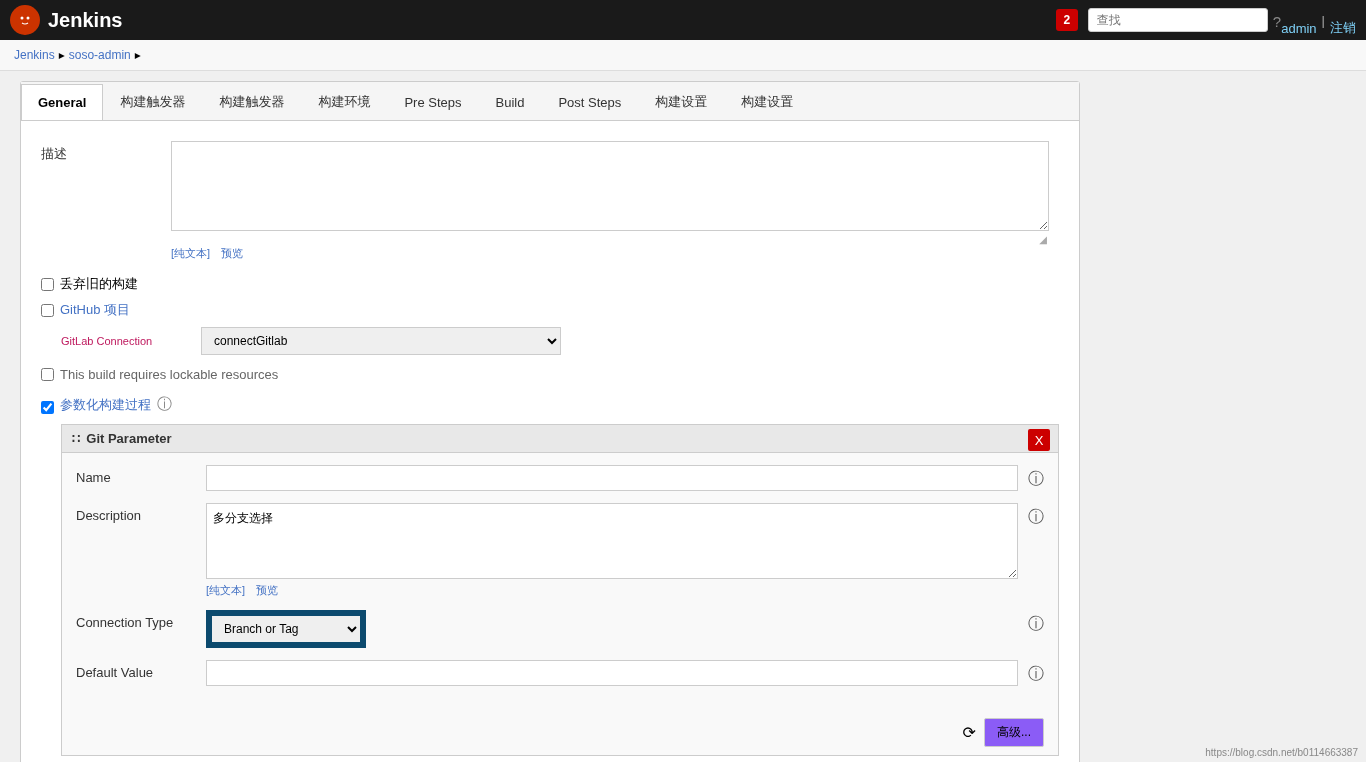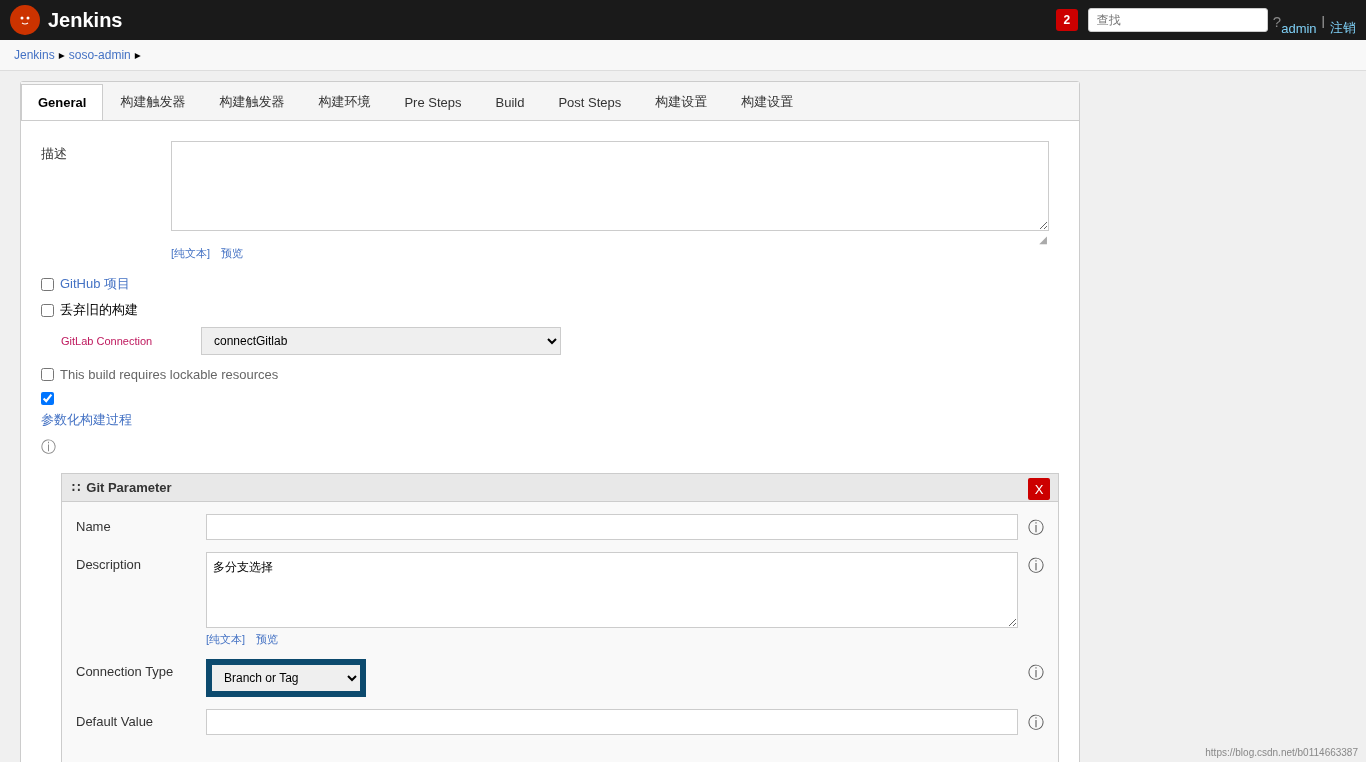--- a/index.html
+++ b/index.html
@@ -168,23 +168,22 @@
 
     
     .lockable-row {
       display: flex; align-items: center; gap: 6px;
       margin-bottom: 10px;
       font-size: 13px; color: #666;
     }
 
     
     .param-row {
-      display: flex; align-items: flex-start; gap: 6px;
-      margin-bottom: 16px;
-      flex-direction: column;
+      display: flex; align-items: flex-end; gap: 6px;
+      margin-bottom: 10px;
     }
     .param-label {
       font-size: 13px; color: #4472c4;
     }
 
     
     .git-param-box {
       border: 1px solid #ccc;
       background: #f9f9f9;
       margin: 0 0 14px 20px;
@@ -353,30 +352,30 @@
           <div>
             <a class="plain-text-link">[纯文本]</a>
             &nbsp;
             <a class="plain-text-link">预览</a>
           </div>
         </div>
         <span class="help-circle"></span>
       </div>
 
       <div class="form-row checkbox-row">
+        <label class="checkbox-label">
+          <input type="checkbox" style="">
+          <span>丢弃旧的构建</span>
+        </label>
+      </div>
+
+      <div class="form-row checkbox-row">
         <label class="checkbox-label blue-link">
           <input type="checkbox" style="">
           <span style="color:#4472c4;">GitHub 项目</span>
-        </label>
-      </div>
-
-      <div class="form-row checkbox-row">
-        <label class="checkbox-label">
-          <input type="checkbox" style="">
-          <span>丢弃旧的构建</span>
         </label>
       </div>
 
       <div class="gitlab-row">
         <div class="gitlab-label">GitLab Connection</div>
         <div class="gitlab-select">
           <select>
             <option>connectGitlab</option>
           </select>
         </div>

